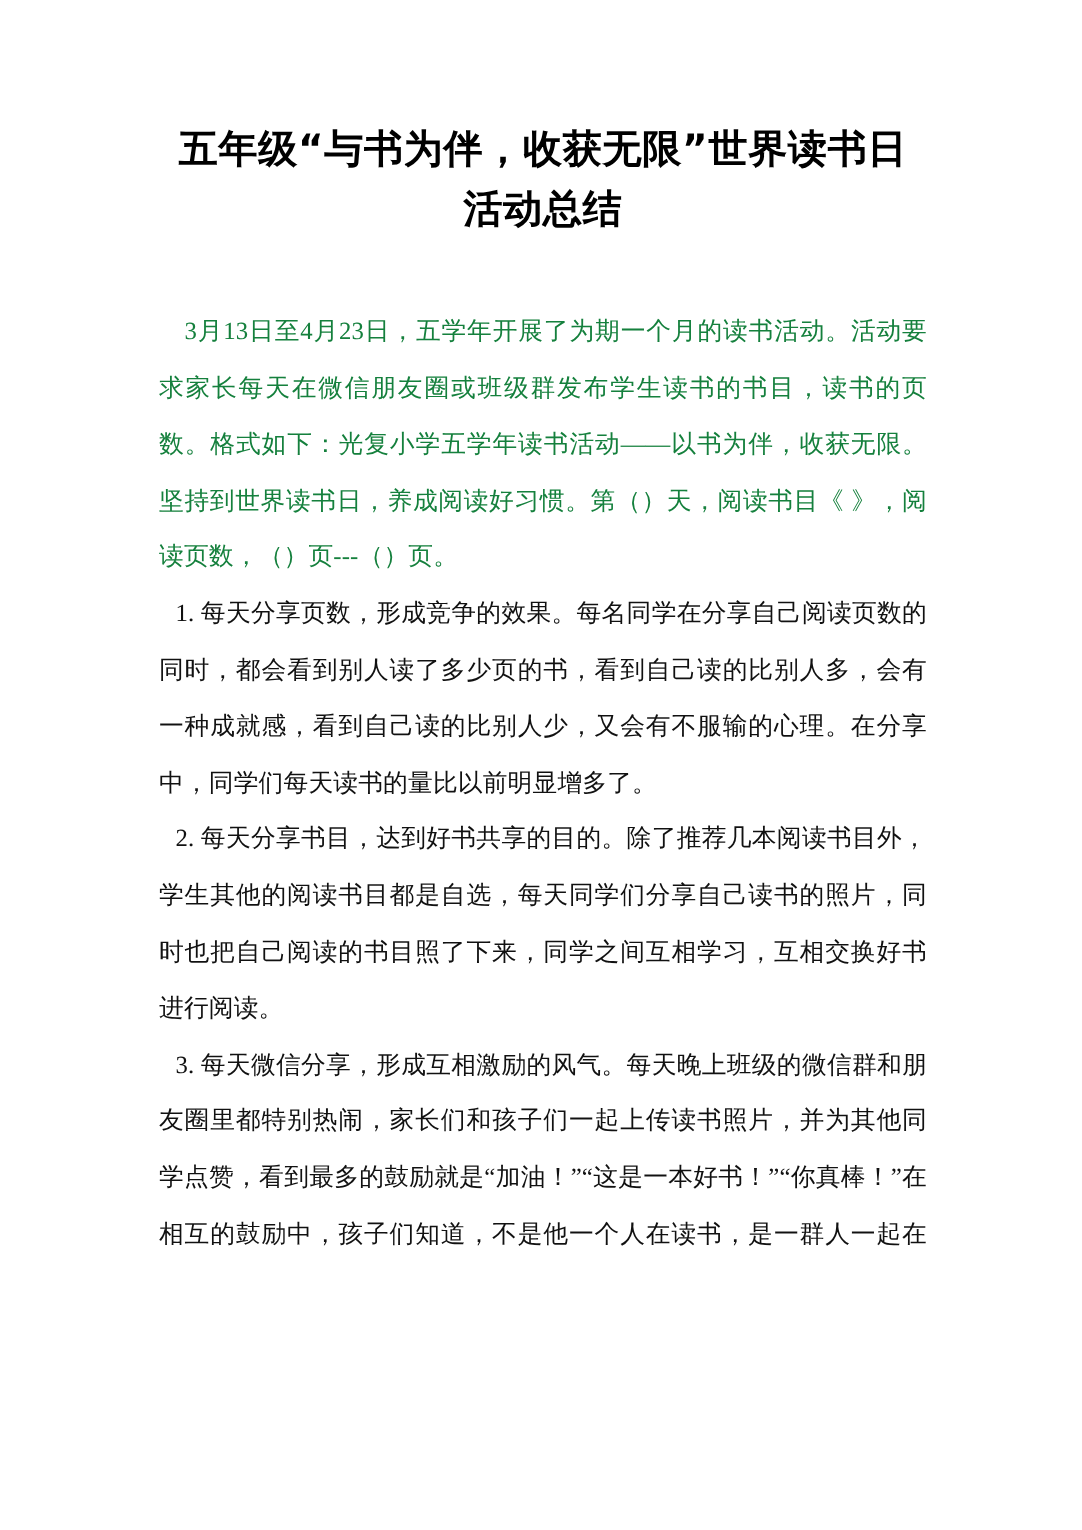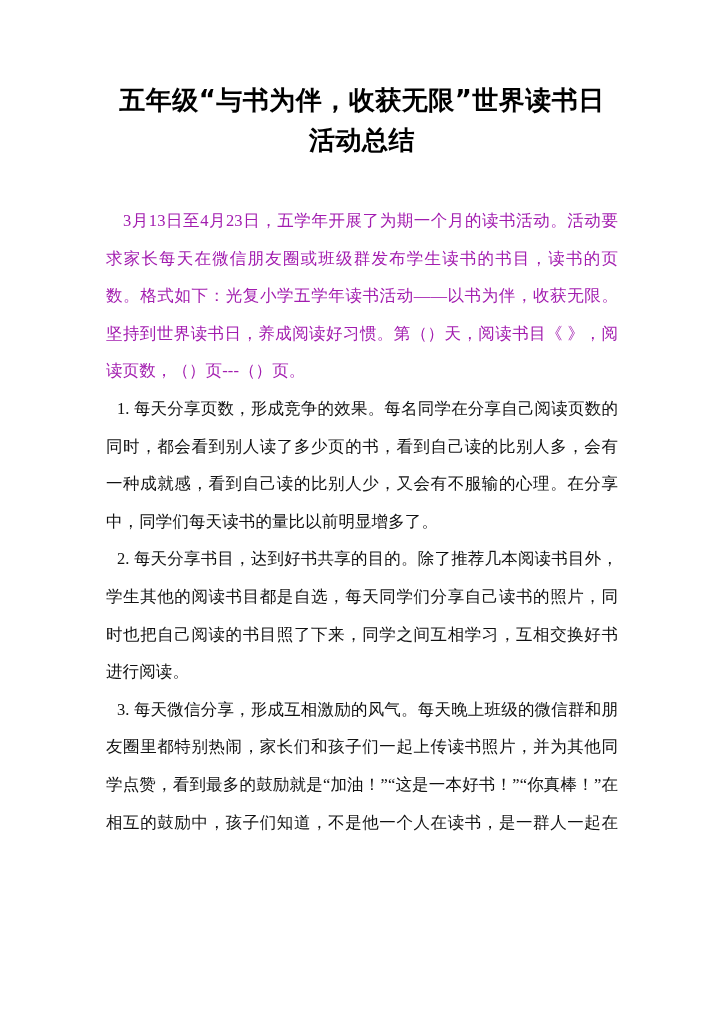--- a/index.html
+++ b/index.html
@@ -40,21 +40,21 @@
   .body-block {
     margin-top: 42px;
   }
   p.para {
     margin: 0;
     font-size: 16.5px;
     line-height: 37.6px;
     text-align: justify;
     text-justify: inter-character;
     text-align-last: left;
-    color: #a21caf;
+    color: #15803d;
     letter-spacing: 0.1px;
   }
   p.para.indent {
     text-indent: 17px;
   }
   p.list-item {
     margin: 0;
     font-size: 16.5px;
     line-height: 37.6px;
     text-align: justify;

